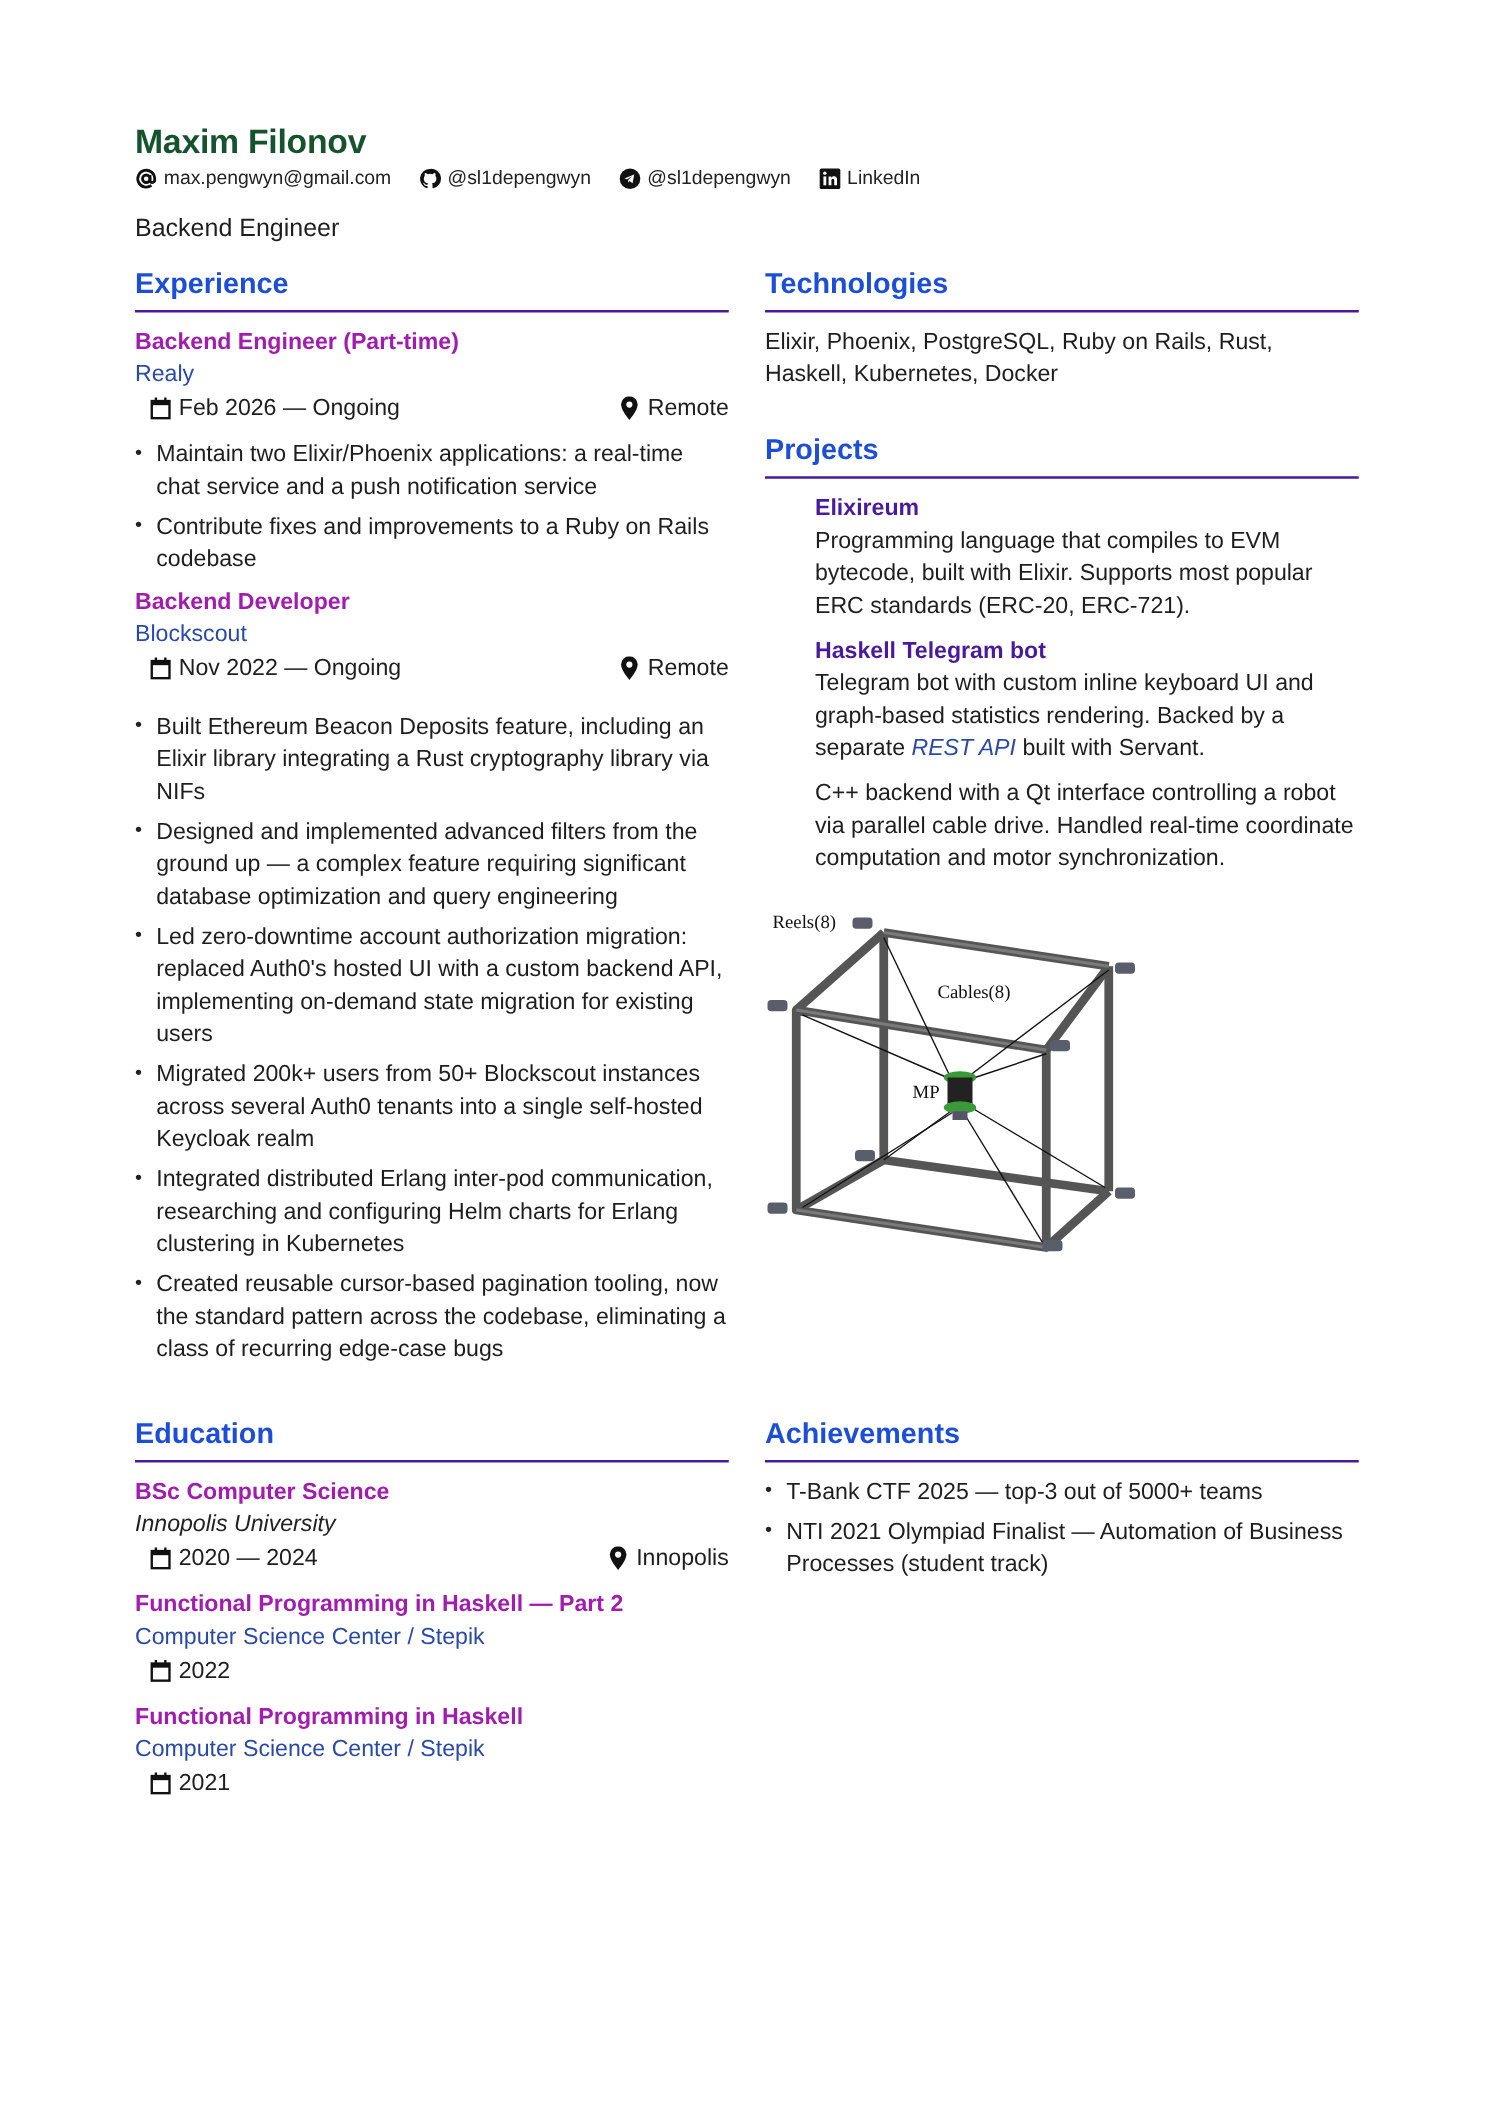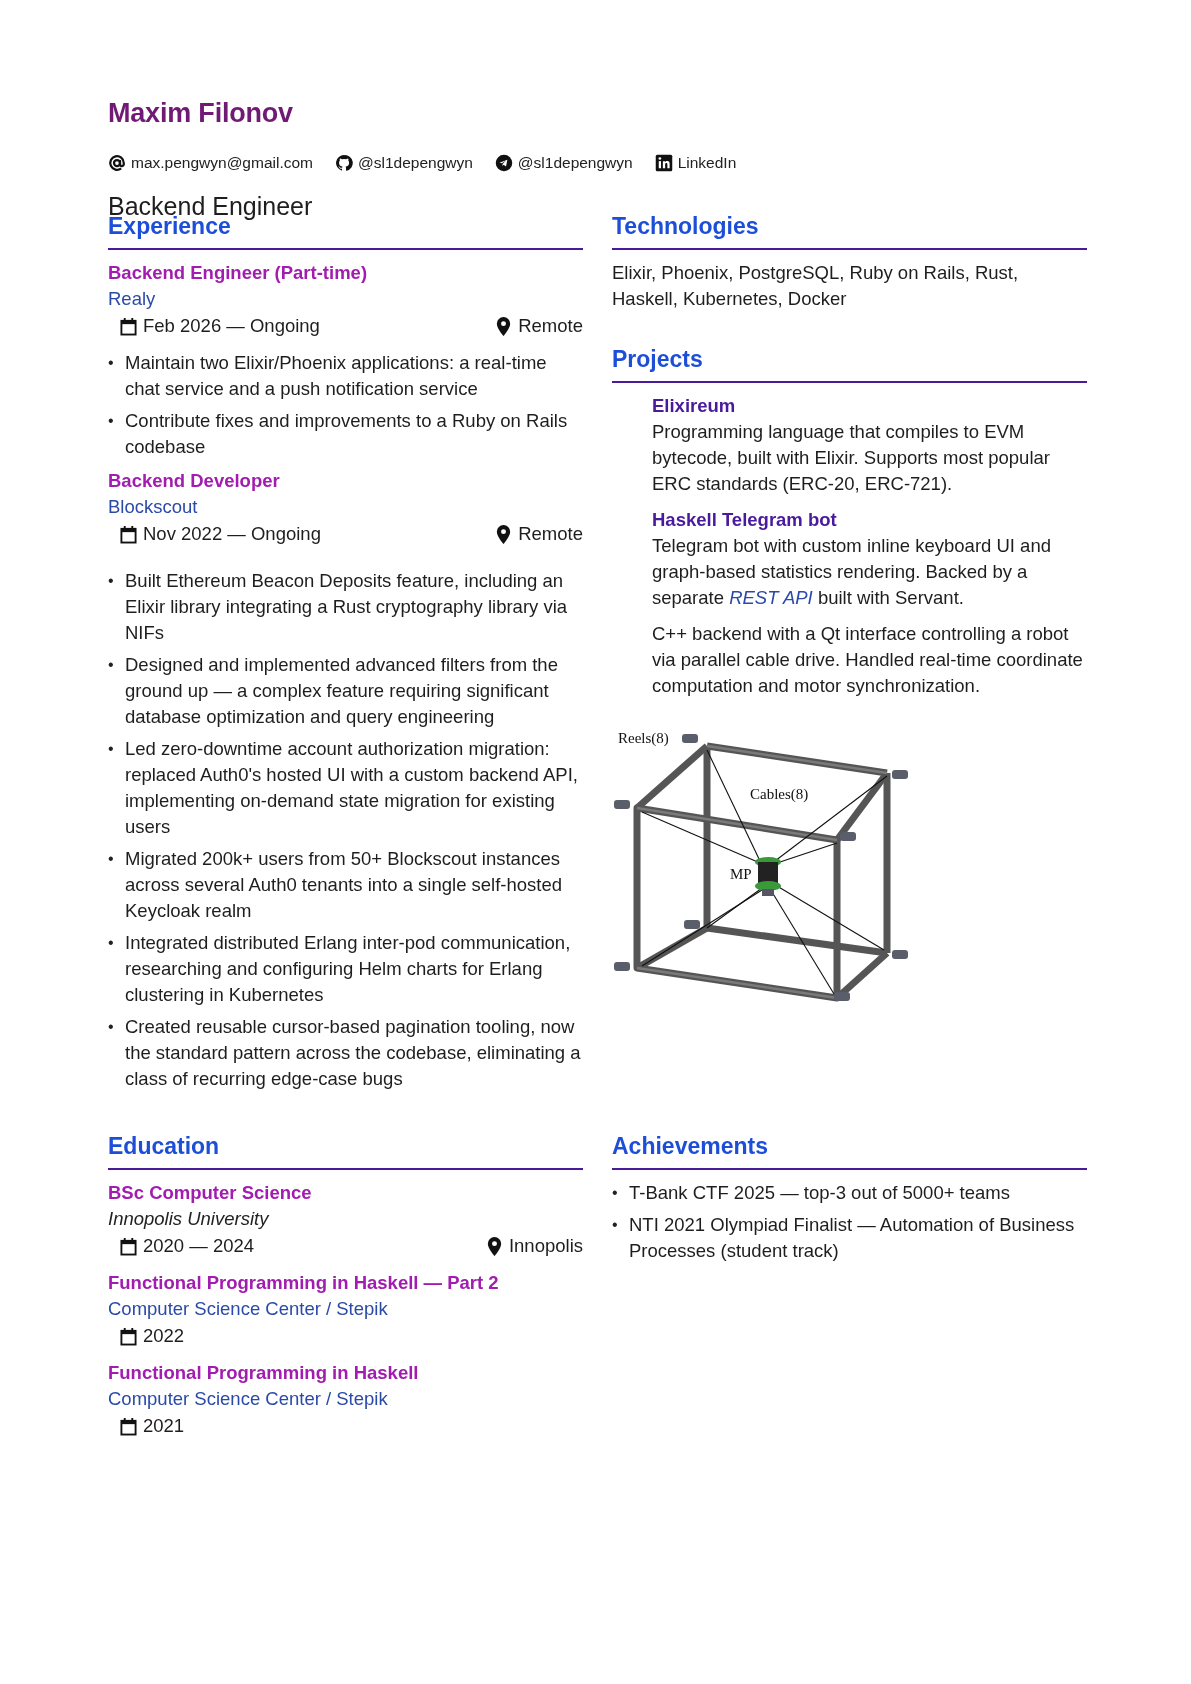--- a/index.html
+++ b/index.html
@@ -1,23 +1,23 @@
 <!DOCTYPE html>
 <html><head>
 <meta charset="utf-8">
 <style>
   * { box-sizing: border-box; margin: 0; padding: 0; }
   html, body { width: 1191px; height: 1684px; background: #ffffff; }
   body { font-family: "Liberation Sans", "DejaVu Sans", sans-serif; color: #161616; position: relative; overflow: hidden; }
   .page { position: absolute; left: 108px; top: 96px; width: 980px; }
-  .name { font-size: 27px; font-weight: bold; color: #701a75; letter-spacing: -0.2px; line-height: 34px; }
-  .contacts { display: flex; align-items: flex-end; margin-top: 24px; font-size: 15.5px; color: #222; }
+  .name { font-size: 27px; font-weight: bold; color: #14532d; letter-spacing: -0.2px; line-height: 34px; }
+  .contacts { display: flex; align-items: flex-end; margin-top: 4px; font-size: 15.5px; color: #222; }
   .contact { display: flex; align-items: center; margin-right: 22px; }
   .contact svg { width: 18px; height: 18px; margin-right: 5px; flex: none; }
-  .headline { margin-top: 20px; font-size: 25px; color: #1e1e1e; }
+  .headline { margin-top: 20px; font-size: 20px; color: #1e1e1e; }
   .cols { position: absolute; top: 115px; left: 0; width: 980px; }
   .col { position: absolute; width: 475px; }
   .col-left { left: 0; }
   .col-right { left: 504px; }
   .section { position: absolute; left: 0; width: 475px; }
   .sec-title { font-size: 23px; font-weight: bold; color: #1d4ed8; line-height: 30px; }
   .sec-rule { height: 2px; background: #4a1a9c; margin-top: 7px; margin-bottom: 10px; }
   .entry-title { font-size: 18.5px; font-weight: bold; color: #a21caf; line-height: 26px; }
   .entry-org { font-size: 18.5px; color: #2a4aa8; line-height: 26px; }
   .entry-org.italic { font-style: italic; color: #222; }

